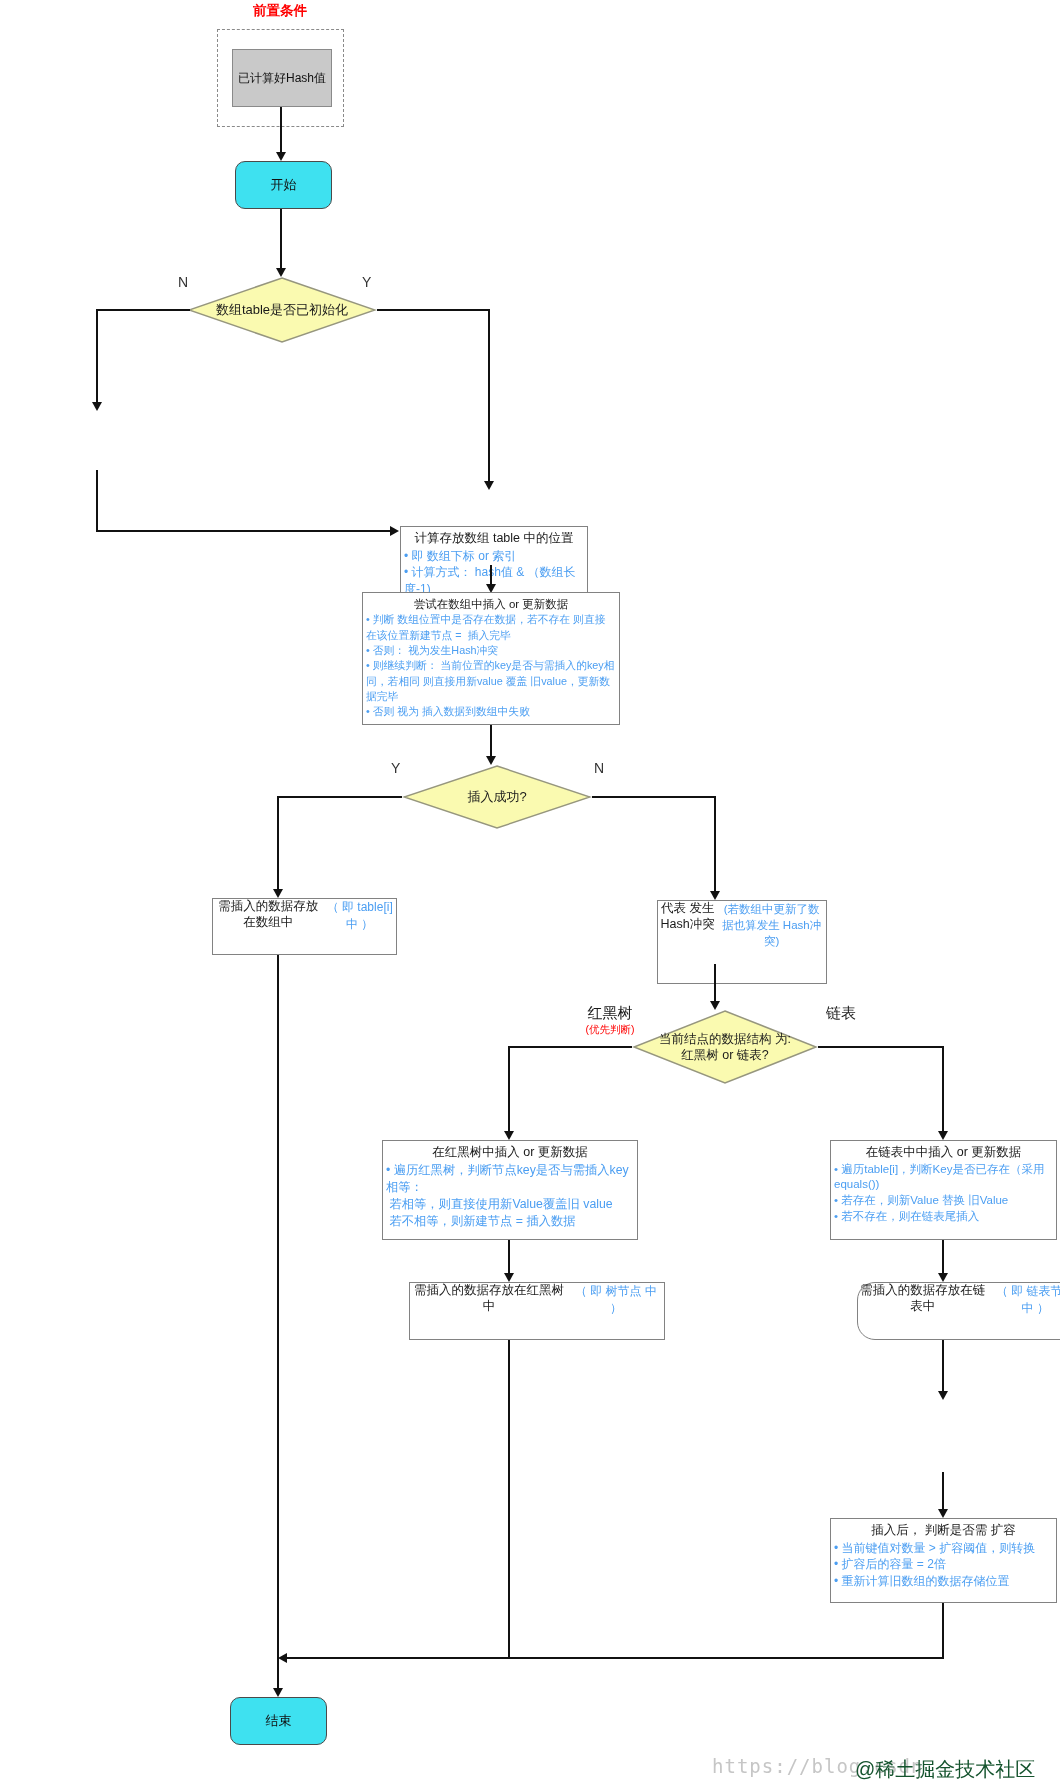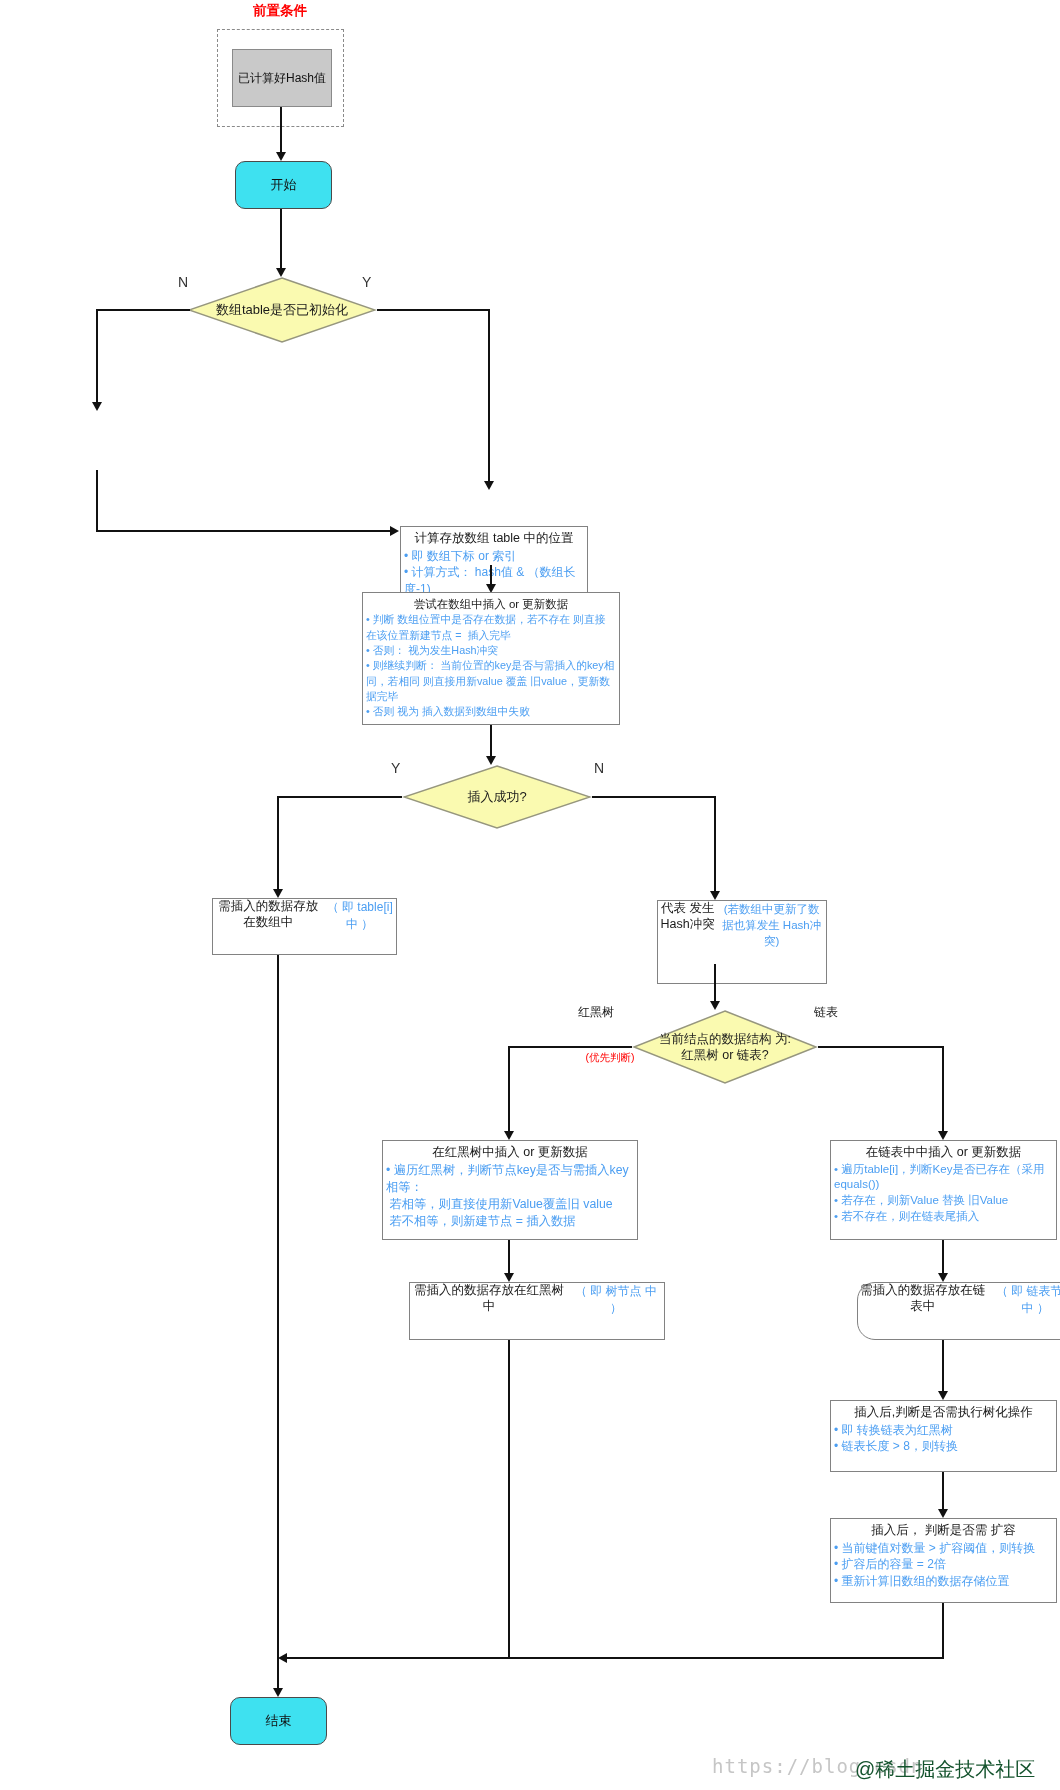--- a/index.html
+++ b/index.html
@@ -37,22 +37,22 @@
               font-size:13px; color:#111; box-sizing:border-box; }
 
   
   .diamond { position:absolute; }
   .diamond svg { display:block; }
   .diamond .dtext { position:absolute; left:0; top:0; width:100%; height:100%;
                     display:flex; flex-direction:column; align-items:center; justify-content:center;
                     font-size:12.5px; color:#1a1a1a; text-align:center; line-height:1.3; }
 
   .lbl { position:absolute; font-size:14px; color:#333; }
-  .lbl-cn { position:absolute; font-size:12px; color:#1a1a1a; text-align:left; }
-  .note-red { position:absolute; font-size:10.5px; color:#ff0000; text-align:center;margin-top:28px; }
+  .lbl-cn { position:absolute; font-size:15px; color:#1a1a1a; text-align:center; }
+  .note-red { position:absolute; font-size:10.5px; color:#ff0000; text-align:center; }
 
   .pre-label { position:absolute; font-size:13.5px; font-weight:bold; color:#ff0000; text-align:center; }
   .dashed-frame { position:absolute; border:1px dashed #8a8a8a; box-sizing:border-box; }
   .gray-box { position:absolute; background:#c9c9c9; border:1px solid #8a8a8a;
               box-sizing:border-box; display:flex; align-items:center; justify-content:center;
               font-size:12px; color:#111; }
 
   .wm-url { position:absolute; font-family:"DejaVu Sans Mono","Liberation Mono",monospace;
             font-size:19px; color:#c6c6c6; letter-spacing:1px; }
   .wm-badge { position:absolute; font-size:20px; color:#14532d; }
@@ -185,24 +185,20 @@
   <div class="arr-d" style="left:938px; top:1273px;"></div>
 
   <div class="box centered" style="left:830px; top:1282px; width:227px; height:58px;border-radius:18px;">
     <div class="title" style="padding-top:0;">需插入的数据存放在链表中</div>
     <div class="sub">（ 即 链表节点 中 ）</div>
   </div>
 
   <div class="vl" style="left:942px; top:1340px; height:53px;"></div>
   <div class="arr-d" style="left:938px; top:1391px;"></div>
 
-  <div class="box" style="left:830px; top:1400px; width:227px; height:72px;">
-    <div class="title">插入后,判断是否需执行树化操作</div>
-    <div class="bullets" style="font-size:12px;"><div>• 即 转换链表为红黑树</div><div>• 链表长度 &gt; 8，则转换</div></div>
-  </div>
 
   <div class="vl" style="left:942px; top:1472px; height:39px;"></div>
   <div class="arr-d" style="left:938px; top:1509px;"></div>
 
   <div class="box" style="left:830px; top:1518px; width:227px; height:85px;">
     <div class="title">插入后， 判断是否需 扩容</div>
     <div class="bullets" style="font-size:12px;"><div>• 当前键值对数量 &gt; 扩容阈值，则转换</div><div>• 扩容后的容量 = 2倍</div><div>• 重新计算旧数组的数据存储位置</div></div>
   </div>
 
   <div class="vl" style="left:942px; top:1603px; height:56px;"></div>

